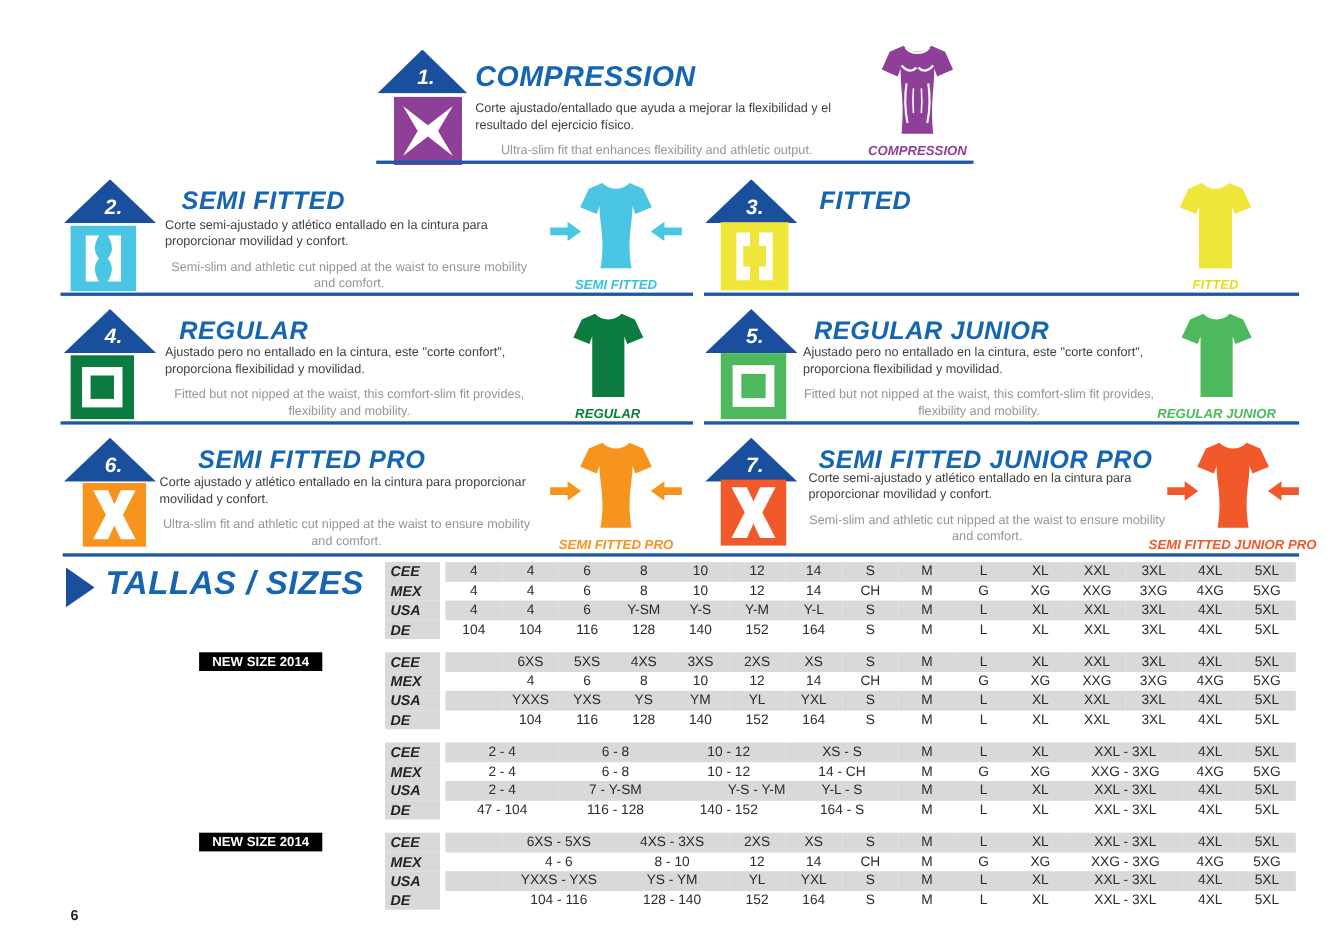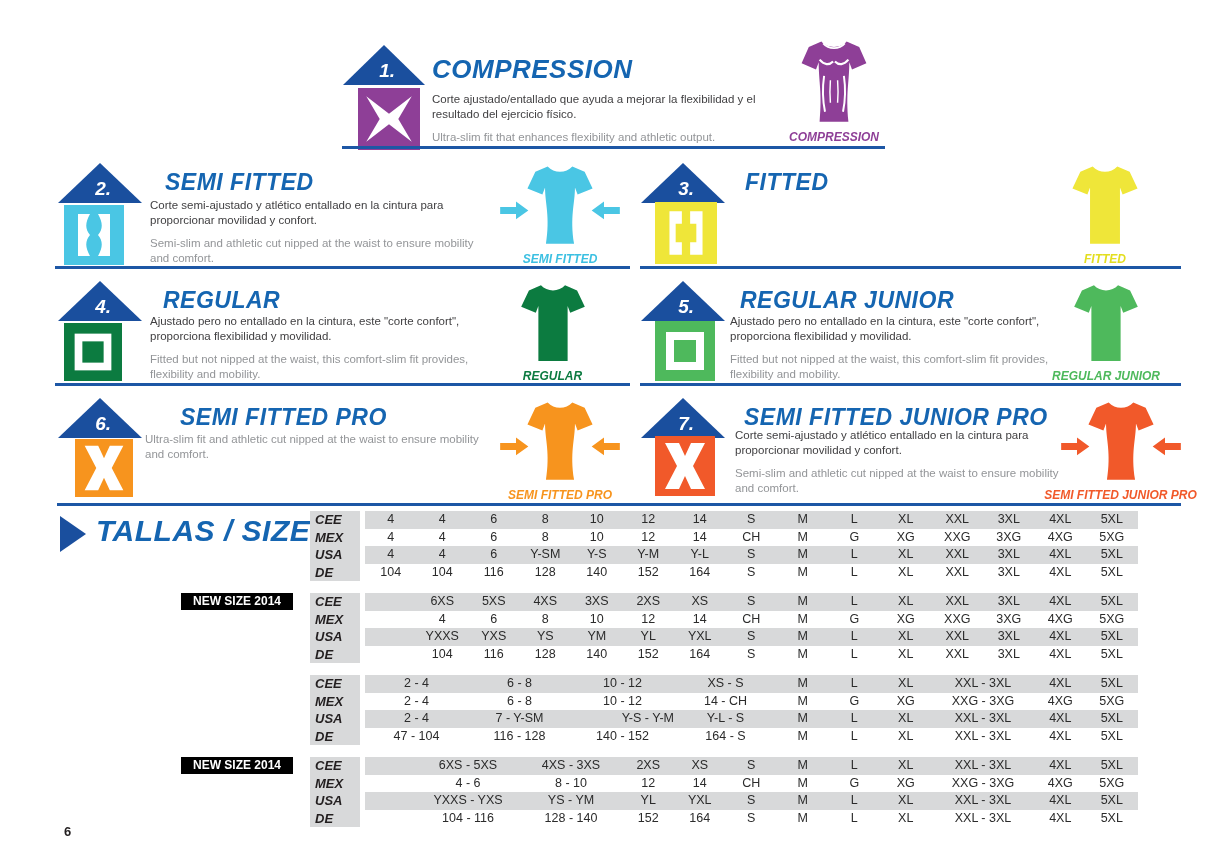--- a/index.html
+++ b/index.html
@@ -11,21 +11,21 @@
   .tri{position:absolute;width:84px;height:40px;background:#1a4f9e;
        clip-path:polygon(50% 0,100% 100%,0 100%);}
   .tri span{position:absolute;left:50%;top:50%;transform:translate(-30%,-22%);
        color:#fff;font-style:italic;font-weight:bold;font-size:19px;}
   .title{position:absolute;margin:0;color:#1565b1;font-style:italic;font-weight:bold;
        font-size:23px;letter-spacing:.5px;white-space:nowrap;}
   .fit-icon{position:absolute;width:60px;height:60px;}
   .fit-icon svg{width:100%;height:100%;display:block;}
   .text{position:absolute;font-size:11.5px;line-height:1.28;}
   .text .es{margin:0 0 9px 0;color:#414042;}
-  .text .en{margin:0;color:#939598;}
+  .text .en{margin:0;color:#939598;text-align:center;}
   .shirt-box{position:absolute;text-align:center;}
   .shirt-box svg{display:block;margin:0 auto;}
   .shirt-label{font-style:italic;font-weight:bold;font-size:12px;margin-top:2px;white-space:nowrap;}
   .divider{position:absolute;left:0;right:0;height:3px;background:#1d57a5;}
 
   .s1{left:340px;top:42px;width:545px;height:110px;}
   .s1 .tri{left:3px;top:3px;width:82px;}
   .s1 .title{left:92px;top:12px;font-size:26px;}
   .s1 .fit-icon{left:18px;top:46px;width:62px;height:62px;}
   .s1 .text{left:92px;top:50px;width:330px;}
@@ -80,21 +80,21 @@
   .full-divider{position:absolute;left:57px;top:503px;width:1124px;height:3px;background:#1d57a5;}
 
   
   .tallas{position:absolute;left:60px;top:514px;display:flex;align-items:flex-start;}
   .tallas-arrow{width:26px;height:36px;background:#1a4f9e;
        clip-path:polygon(0 0,100% 50%,0 100%);margin-right:10px;margin-top:2px;}
   .tallas h1{margin:0;font-size:30px;font-style:italic;font-weight:bold;color:#1565b1;letter-spacing:.5px;}
 
   
   .sizes-table{position:absolute;left:310px;top:511px;width:830px;}
-  .tblock{margin-bottom:12px;}
+  .tblock{margin-bottom:12px;margin-left:40px;}
   .trow{display:grid;grid-template-columns:50px 5px repeat(15,51.5px);height:17.5px;}
   .tlbl{background:#d8d9da;font-style:italic;font-weight:bold;font-size:13px;
         line-height:17.5px;color:#231f20;padding-left:5px;}
   .tgap{background:#fff;}
   .tcell{font-size:12.5px;line-height:17.5px;text-align:center;color:#2b2b2b;white-space:nowrap;}
   .trow.striped .tcell{background:#d8d9da;}
   .newsize{position:absolute;left:-129px;width:112px;height:17px;background:#000000;
         color:#fff;font-weight:bold;font-size:12px;line-height:17px;text-align:center;}
 
   .page-number{position:absolute;left:64px;top:824px;font-size:13px;font-weight:bold;color:#231f20;}
@@ -235,20 +235,21 @@
         <span>6.</span>
       </div>
     <h2 class="title">SEMI FITTED PRO</h2>
     <div class="fit-icon">
       <svg viewBox="0 0 60 60">
           <rect class="f-orange" width="60" height="60"></rect>
         <path fill="#fff" d="M10,7 L24,7 L30,20 L36,7 L50,7 L38,30 L50,53 L36,53 L30,40 L24,53 L10,53 L22,30 Z"></path>
         </svg>
     </div>
     <div class="text">
+      <p class="es">Corte ajustado y atlético entallado en la cintura para proporcionar movilidad y confort.</p>
       <p class="en">Ultra-slim fit and athletic cut nipped at the waist to ensure mobility and comfort.</p>
     </div>
     <div class="shirt-box">
       <svg viewBox="0 0 140 100" width="138" height="88">
         <path class="f-orange" d="M56,5 C63,13 77,13 84,5 L98,11 L107,30 L90,37 L87,29 C87,48 81,62 86,93 L54,93 C59,62 53,48 53,29 L50,37 L33,30 L42,11 Z"></path>
         <polygon class="f-orange" points="2,51 20,51 20,45 34,55 20,65 20,59 2,59"></polygon>
         <polygon class="f-orange" points="138,51 120,51 120,45 106,55 120,65 120,59 138,59"></polygon>
       </svg>
       <div class="shirt-label c-orange">SEMI FITTED PRO</div>
     </div>

